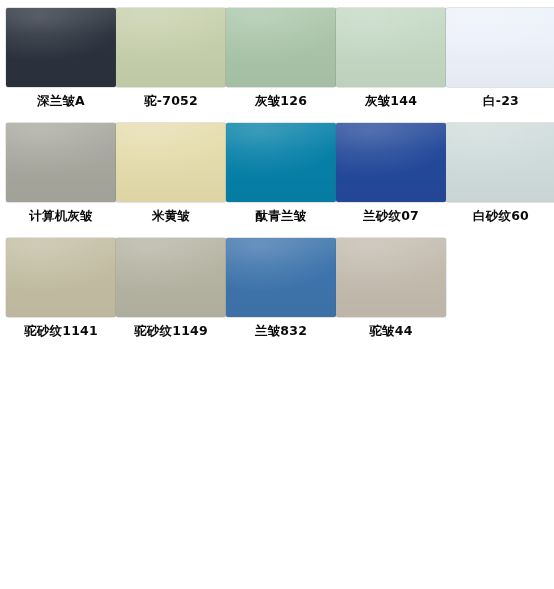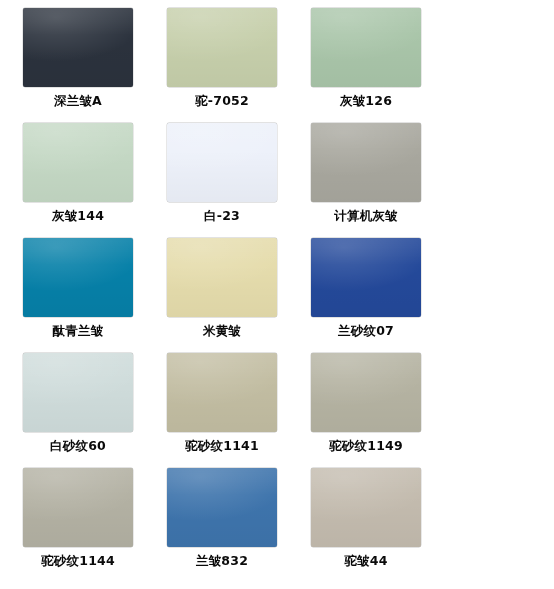--- a/index.html
+++ b/index.html
@@ -8,21 +8,21 @@
   }
   body {
     width: 554px;
     height: 589px;
     background: #ffffff;
     font-family: "DejaVu Sans", "Liberation Sans", sans-serif;
     overflow: hidden;
   }
   #swatch-grid {
     display: grid;
-    grid-template-columns: repeat(3, 1fr);
+    grid-template-columns: repeat(5, 1fr);
     grid-template-rows: repeat(5, 1fr);
     width: 444px;
     height: 589px;
     box-sizing: border-box;
     padding: 8px 6px 6px 6px;
   }
   .swatch-cell {
     display: flex;
     flex-direction: column;
     align-items: center;
@@ -91,30 +91,30 @@
       </div>
       <div class="swatch-label">白-23</div>
     </div>
     <div class="swatch-cell">
       <div class="swatch-chip" style="background: rgb(168, 167, 158);">
         <div class="sheen"></div>
       </div>
       <div class="swatch-label">计算机灰皱</div>
     </div>
     <div class="swatch-cell">
+      <div class="swatch-chip" style="background: rgb(229, 220, 172);">
+        <div class="sheen"></div>
+      </div>
+      <div class="swatch-label">米黄皱</div>
+    </div>
+    <div class="swatch-cell">
       <div class="swatch-chip" style="background: rgb(6, 128, 168);">
         <div class="sheen"></div>
       </div>
       <div class="swatch-label">酞青兰皱</div>
-    </div>
-    <div class="swatch-cell">
-      <div class="swatch-chip" style="background: rgb(229, 220, 172);">
-        <div class="sheen"></div>
-      </div>
-      <div class="swatch-label">米黄皱</div>
     </div>
     <div class="swatch-cell">
       <div class="swatch-chip" style="background: rgb(36, 73, 154);">
         <div class="sheen"></div>
       </div>
       <div class="swatch-label">兰砂纹07</div>
     </div>
     <div class="swatch-cell">
       <div class="swatch-chip" style="background: rgb(207, 220, 219);">
         <div class="sheen"></div>
@@ -127,26 +127,20 @@
       </div>
       <div class="swatch-label">驼砂纹1141</div>
     </div>
     <div class="swatch-cell">
       <div class="swatch-chip" style="background: rgb(181, 179, 162);">
         <div class="sheen"></div>
       </div>
       <div class="swatch-label">驼砂纹1149</div>
     </div>
     <div class="swatch-cell">
-      <div class="swatch-chip" style="background: rgb(179, 177, 163);">
-        <div class="sheen"></div>
-      </div>
-      <div class="swatch-label">驼砂纹1144</div>
-    </div>
-    <div class="swatch-cell">
       <div class="swatch-chip" style="background: rgb(62, 116, 172);">
         <div class="sheen"></div>
       </div>
       <div class="swatch-label">兰皱832</div>
     </div>
     <div class="swatch-cell">
       <div class="swatch-chip" style="background: rgb(195, 187, 174);">
         <div class="sheen"></div>
       </div>
       <div class="swatch-label">驼皱44</div>

